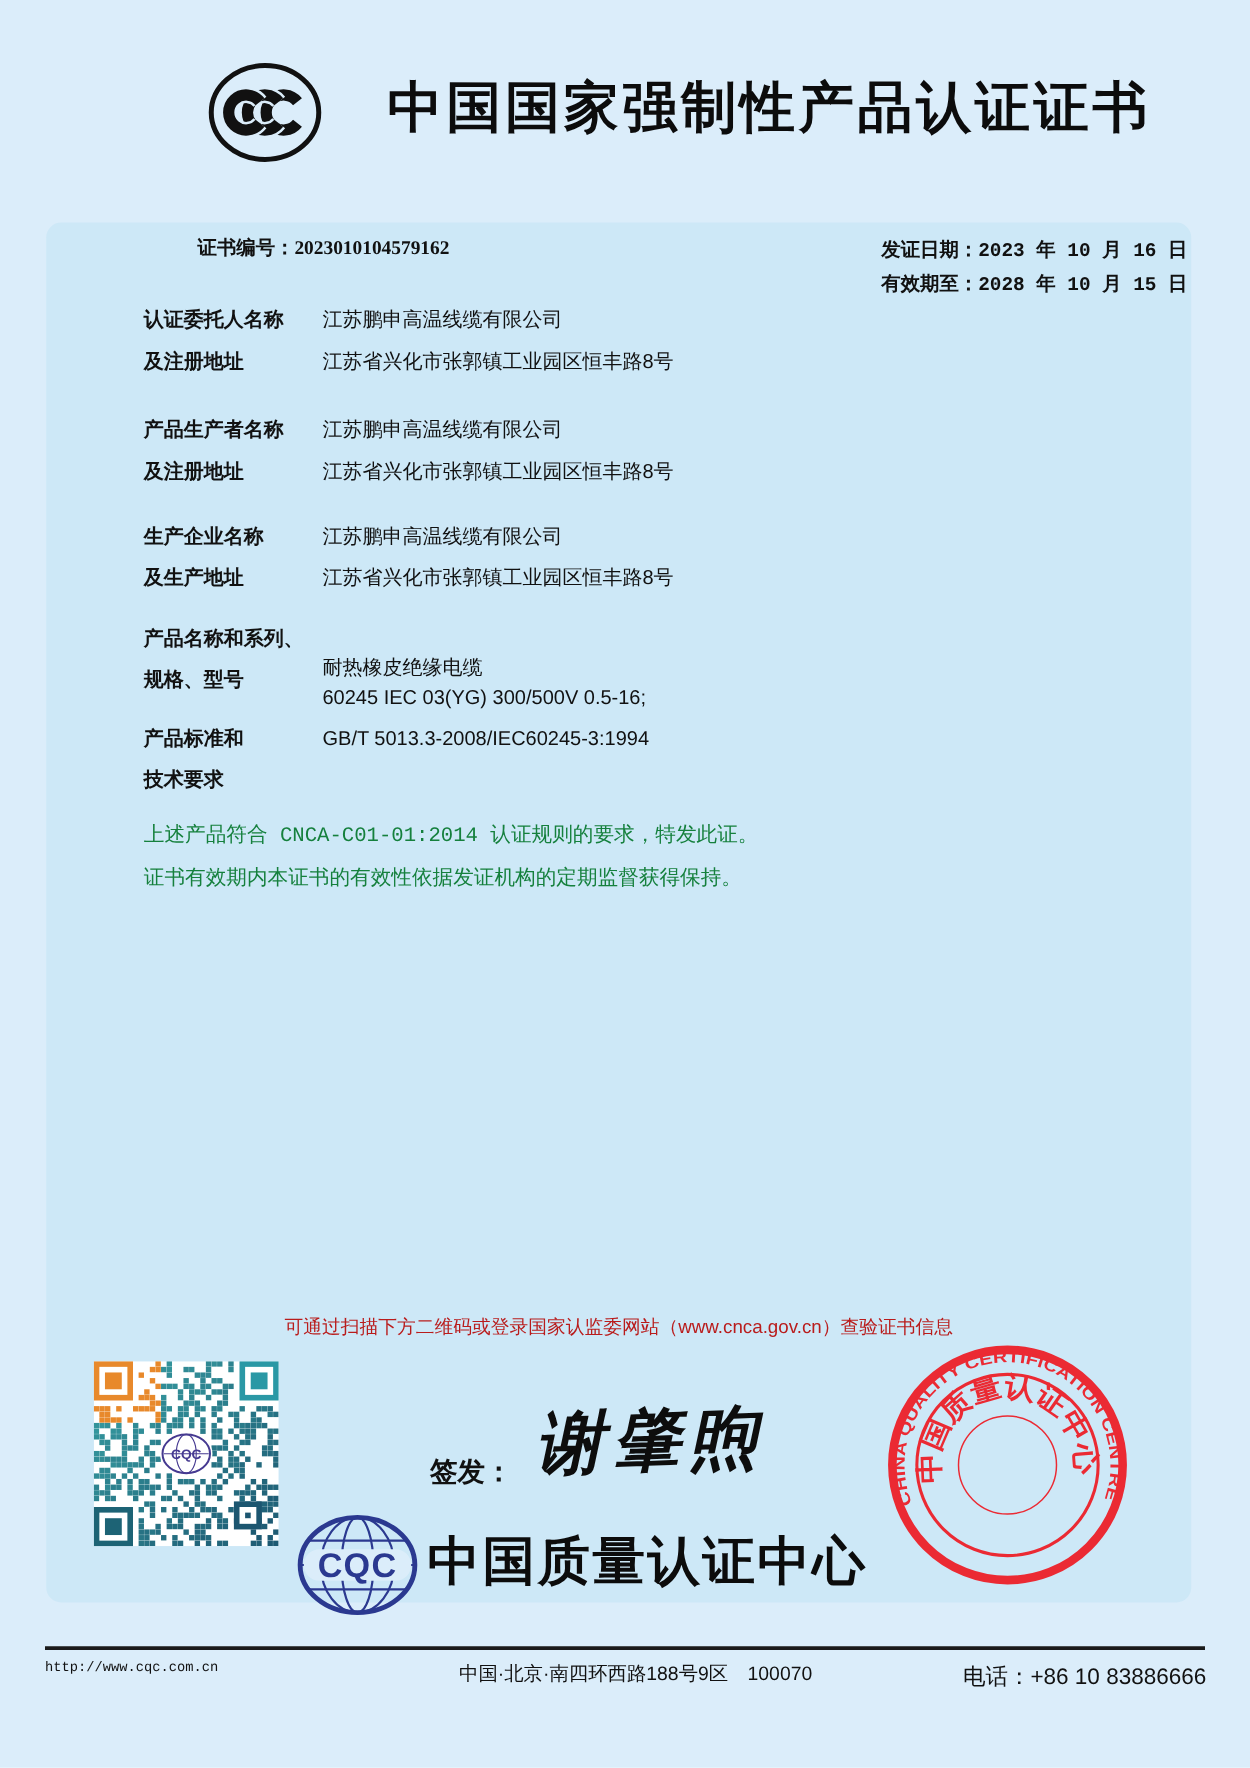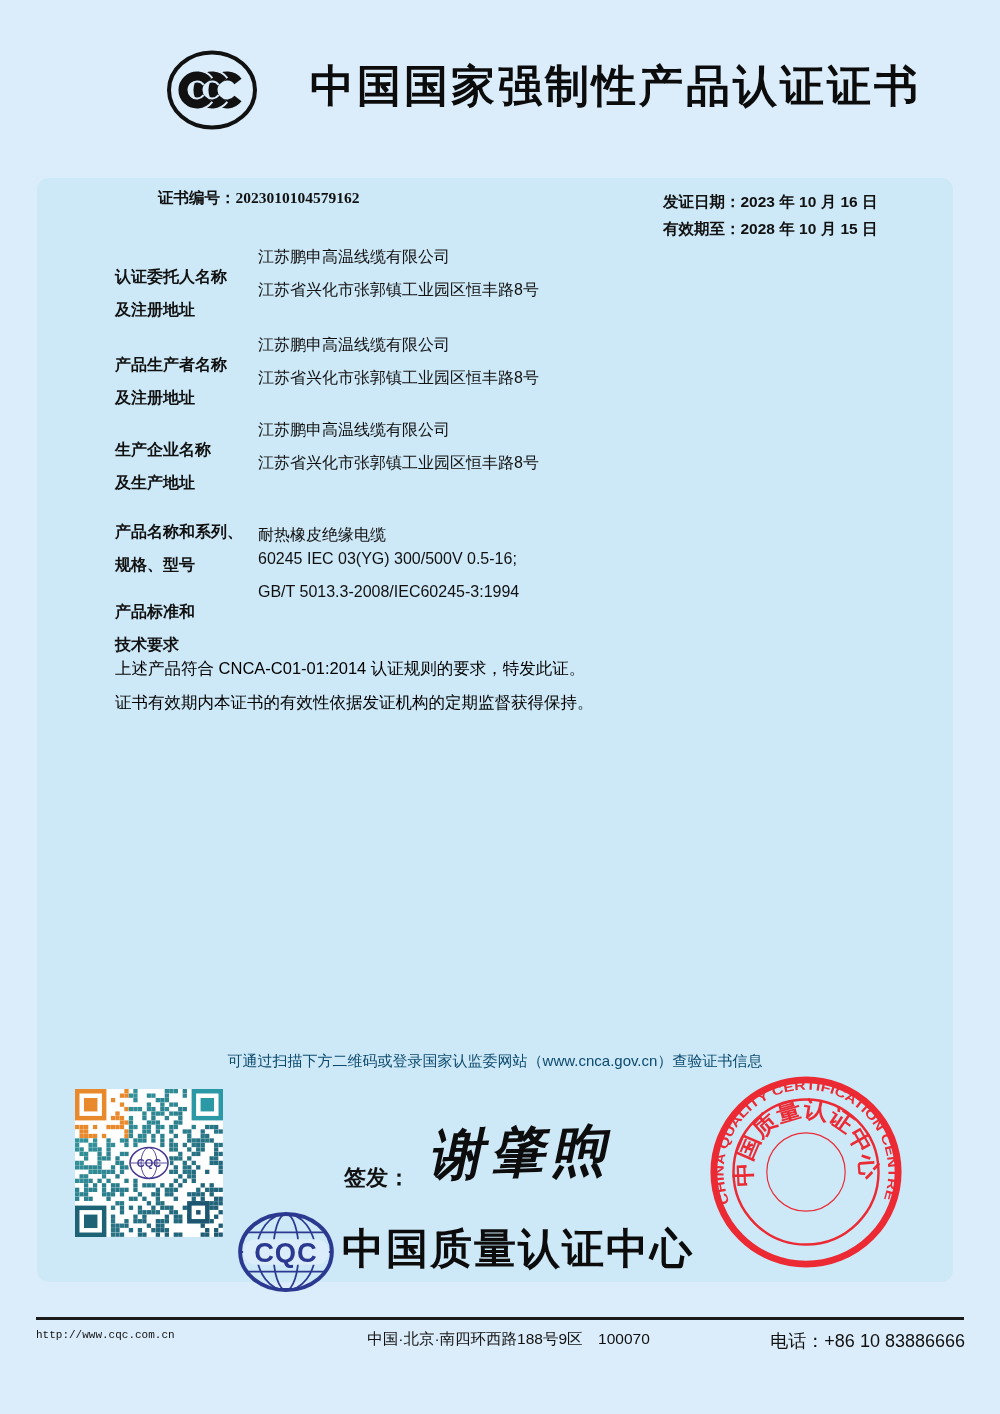--- a/index.html
+++ b/index.html
@@ -19,42 +19,42 @@
   .panel{
     position:absolute; left:37px; top:178px; width:916px; height:1104px;
     background:#cde8f7; border-radius:12px;
   }
   .cert-num{
     position:absolute; left:121px; top:10px;
     font-family:"Liberation Serif", serif; font-weight:700; font-size:15.5px;
     white-space:nowrap;
   }
   .dates{
-    position:absolute; left:626px; top:10px;
-    font-family:Liberation Sans, sans-serif; font-weight:700; font-size:15.5px;
+    position:absolute; left:668px; top:10px;
+    font-family:Liberation Mono, monospace; font-weight:700; font-size:15.5px;
     line-height:27px; white-space:nowrap;
   }
   .field{position:absolute; left:0; width:100%;}
   .flabel{
     position:absolute; left:78px; width:150px;
-    font-weight:700; font-size:16px; line-height:33px; white-space:nowrap;margin-top:20px;
+    font-weight:700; font-size:16px; line-height:33px; white-space:nowrap;
   }
   .fvalue{
     position:absolute; left:221px; width:620px;
     font-size:16px; line-height:33px; white-space:nowrap;
   }
   .fvalue.tight{line-height:24px; padding-top:4px;margin-top:24px;}
   .statements{
     position:absolute; left:78px; top:474px; width:740px;
-    font-family:Liberation Sans, sans-serif; font-size:16.5px; font-weight:500;
-    line-height:33.5px; color:#000000;
+    font-family:Liberation Mono, monospace; font-size:16.5px; font-weight:500;
+    line-height:33.5px; color:#15803d;
   }
   .verify-note{
     position:absolute; left:0; right:0; top:874px;
-    text-align:center; font-size:15px; color:#0c4a6e;
+    text-align:center; font-size:15px; color:#b91c1c;
   }
   
   .qr{position:absolute; left:75px; top:1089px;}
   .sign-label{
     position:absolute; left:344px; top:1163px;
     font-family:"Liberation Serif", serif; font-weight:700; font-size:22px;
   }
   .signature{
     position:absolute; left:428px; top:1116px;
     font-family:"Liberation Serif", serif; font-style:italic; font-weight:600;

